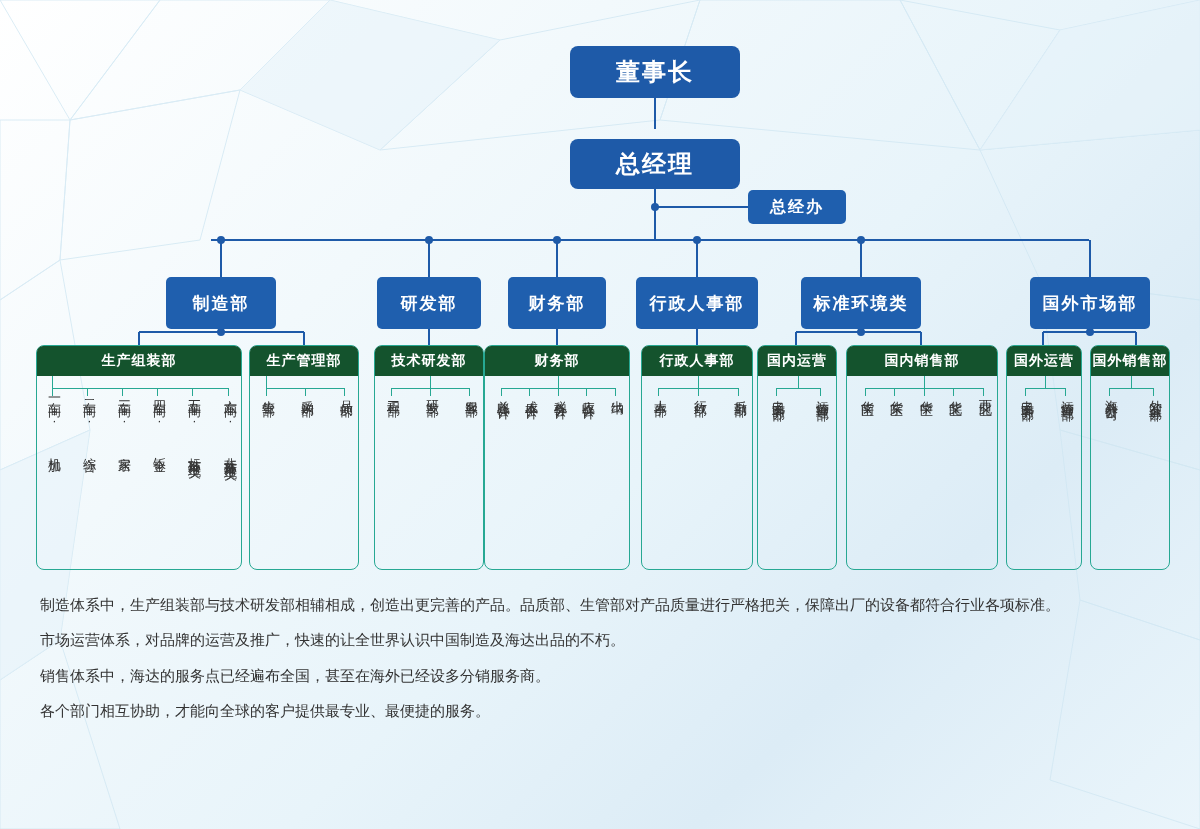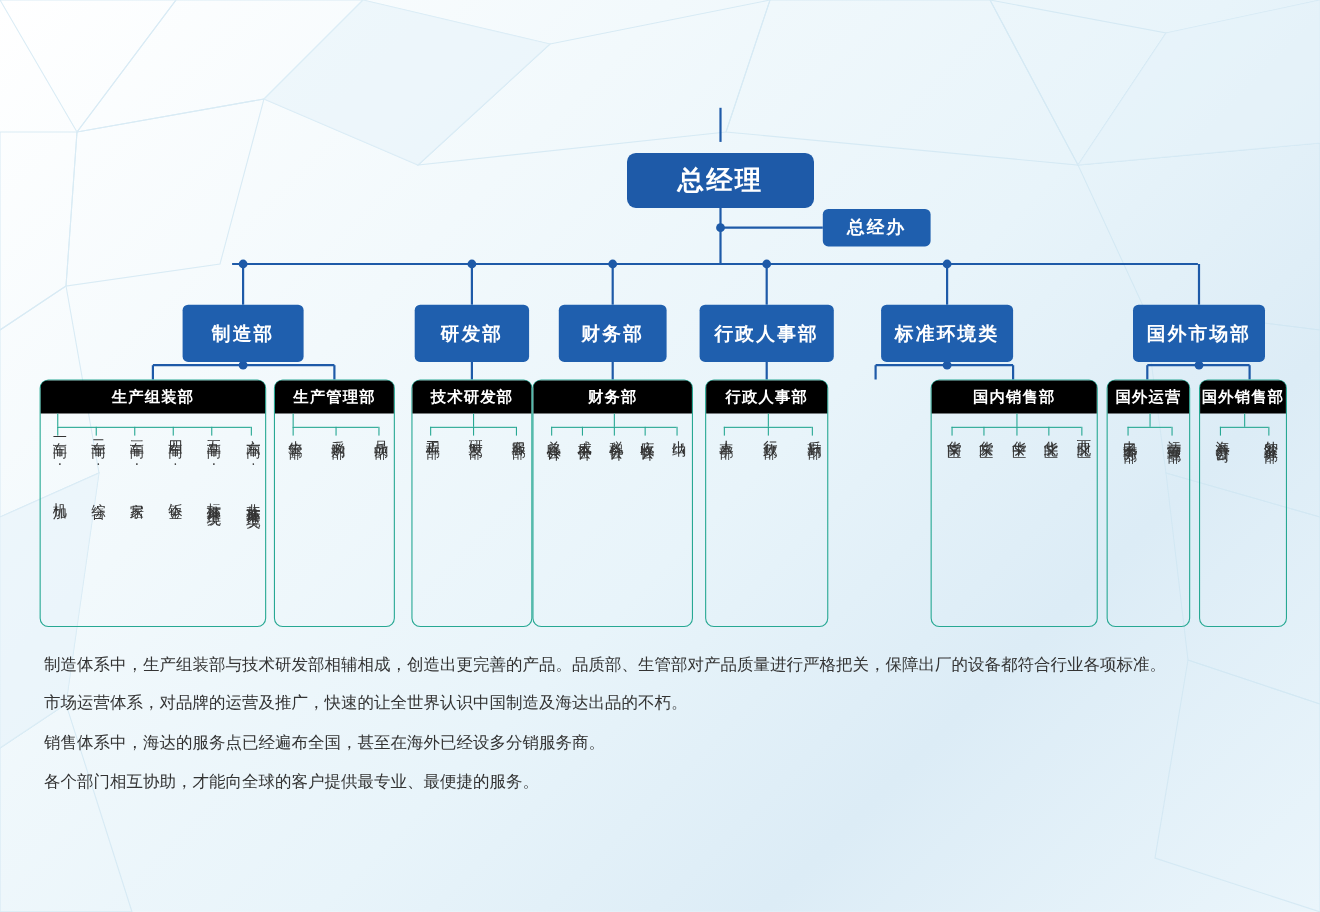--- a/index.html
+++ b/index.html
@@ -28,21 +28,21 @@
   .dept{height:52px;font-size:17px;font-weight:bold;border-radius:5px;}
   #d1{left:166px;top:277px;width:110px;}
   #d2{left:377px;top:277px;width:104px;}
   #d3{left:508px;top:277px;width:98px;}
   #d4{left:636px;top:277px;width:122px;}
   #d5{left:801px;top:277px;width:120px;}
   #d6{left:1030px;top:277px;width:120px;}
 
   
   .group{position:absolute;box-sizing:border-box;border:1px solid #27a893;border-radius:8px;background:transparent;}
-  .group-hd{height:30px;display:flex;align-items:center;justify-content:center;background:#000000;color:#fff;
+  .group-hd{height:30px;display:flex;align-items:center;justify-content:center;background:#14532d;color:#fff;
             font-size:14px;font-weight:bold;border-radius:6px 6px 0 0;letter-spacing:1px;}
   .group-body{position:relative;height:calc(100% - 30px);}
 
   .vtext{position:absolute;writing-mode:vertical-rl;text-orientation:upright;
          font-size:13px;color:#333;letter-spacing:2px;line-height:1.15;top:14px;}
 
   .vline{position:absolute;background:#27a893;width:1px;}
 
   .notes{position:absolute;left:40px;top:590px;width:1140px;color:#333;font-size:15px;line-height:1.95;}
   .notes p{margin:0 0 6px 0;}
@@ -123,20 +123,21 @@
       <circle cx="429" cy="240" r="4"></circle>
       <circle cx="557" cy="240" r="4"></circle>
       <circle cx="697" cy="240" r="4"></circle>
       <circle cx="861" cy="240" r="4"></circle>
       <circle cx="221" cy="332" r="4"></circle>
       <circle cx="861" cy="332" r="4"></circle>
       <circle cx="1090" cy="332" r="4"></circle>
     </g>
   </svg>
 
+  <div class="node blue" id="chairman">董事长</div>
   <div class="node blue" id="gm">总经理</div>
   <div class="node blue2" id="gm-office">总经办</div>
 
   <div class="node blue2 dept" id="d1">制造部</div>
   <div class="node blue2 dept" id="d2">研发部</div>
   <div class="node blue2 dept" id="d3">财务部</div>
   <div class="node blue2 dept" id="d4">行政人事部</div>
   <div class="node blue2 dept" id="d5">标准环境类</div>
   <div class="node blue2 dept" id="d6">国外市场部</div>
 
@@ -213,20 +214,31 @@
       <div class="vline" style="left:56px;top:0;height:12px;"></div>
       <div class="vline" style="left:16px;top:12px;height:8px;"></div>
       <div class="vline" style="left:56px;top:12px;height:8px;"></div>
       <div class="vline" style="left:96px;top:12px;height:8px;"></div>
       <div class="vtext" style="left:10px;">人事部</div>
       <div class="vtext" style="left:50px;">行政部</div>
       <div class="vtext" style="left:90px;">后勤部</div>
     </div>
   </div>
 
+  <div class="group" style="left:757px;top:345px;width:80px;height:225px;">
+    <div class="group-hd">国内运营</div>
+    <div class="group-body">
+      <div class="vline" style="left:18px;top:12px;height:1px;width:44px;"></div>
+      <div class="vline" style="left:40px;top:0;height:12px;"></div>
+      <div class="vline" style="left:18px;top:12px;height:8px;"></div>
+      <div class="vline" style="left:62px;top:12px;height:8px;"></div>
+      <div class="vtext" style="left:12px;">电子商务部</div>
+      <div class="vtext" style="left:56px;">运营管理部</div>
+    </div>
+  </div>
 
   <div class="group" style="left:846px;top:345px;width:152px;height:225px;">
     <div class="group-hd">国内销售部</div>
     <div class="group-body">
       <div class="vline" style="left:18px;top:12px;height:1px;width:118px;"></div>
       <div class="vline" style="left:77px;top:0;height:12px;"></div>
       <div class="vline" style="left:18px;top:12px;height:8px;"></div>
       <div class="vline" style="left:47px;top:12px;height:8px;"></div>
       <div class="vline" style="left:77px;top:12px;height:8px;"></div>
       <div class="vline" style="left:106px;top:12px;height:8px;"></div>

